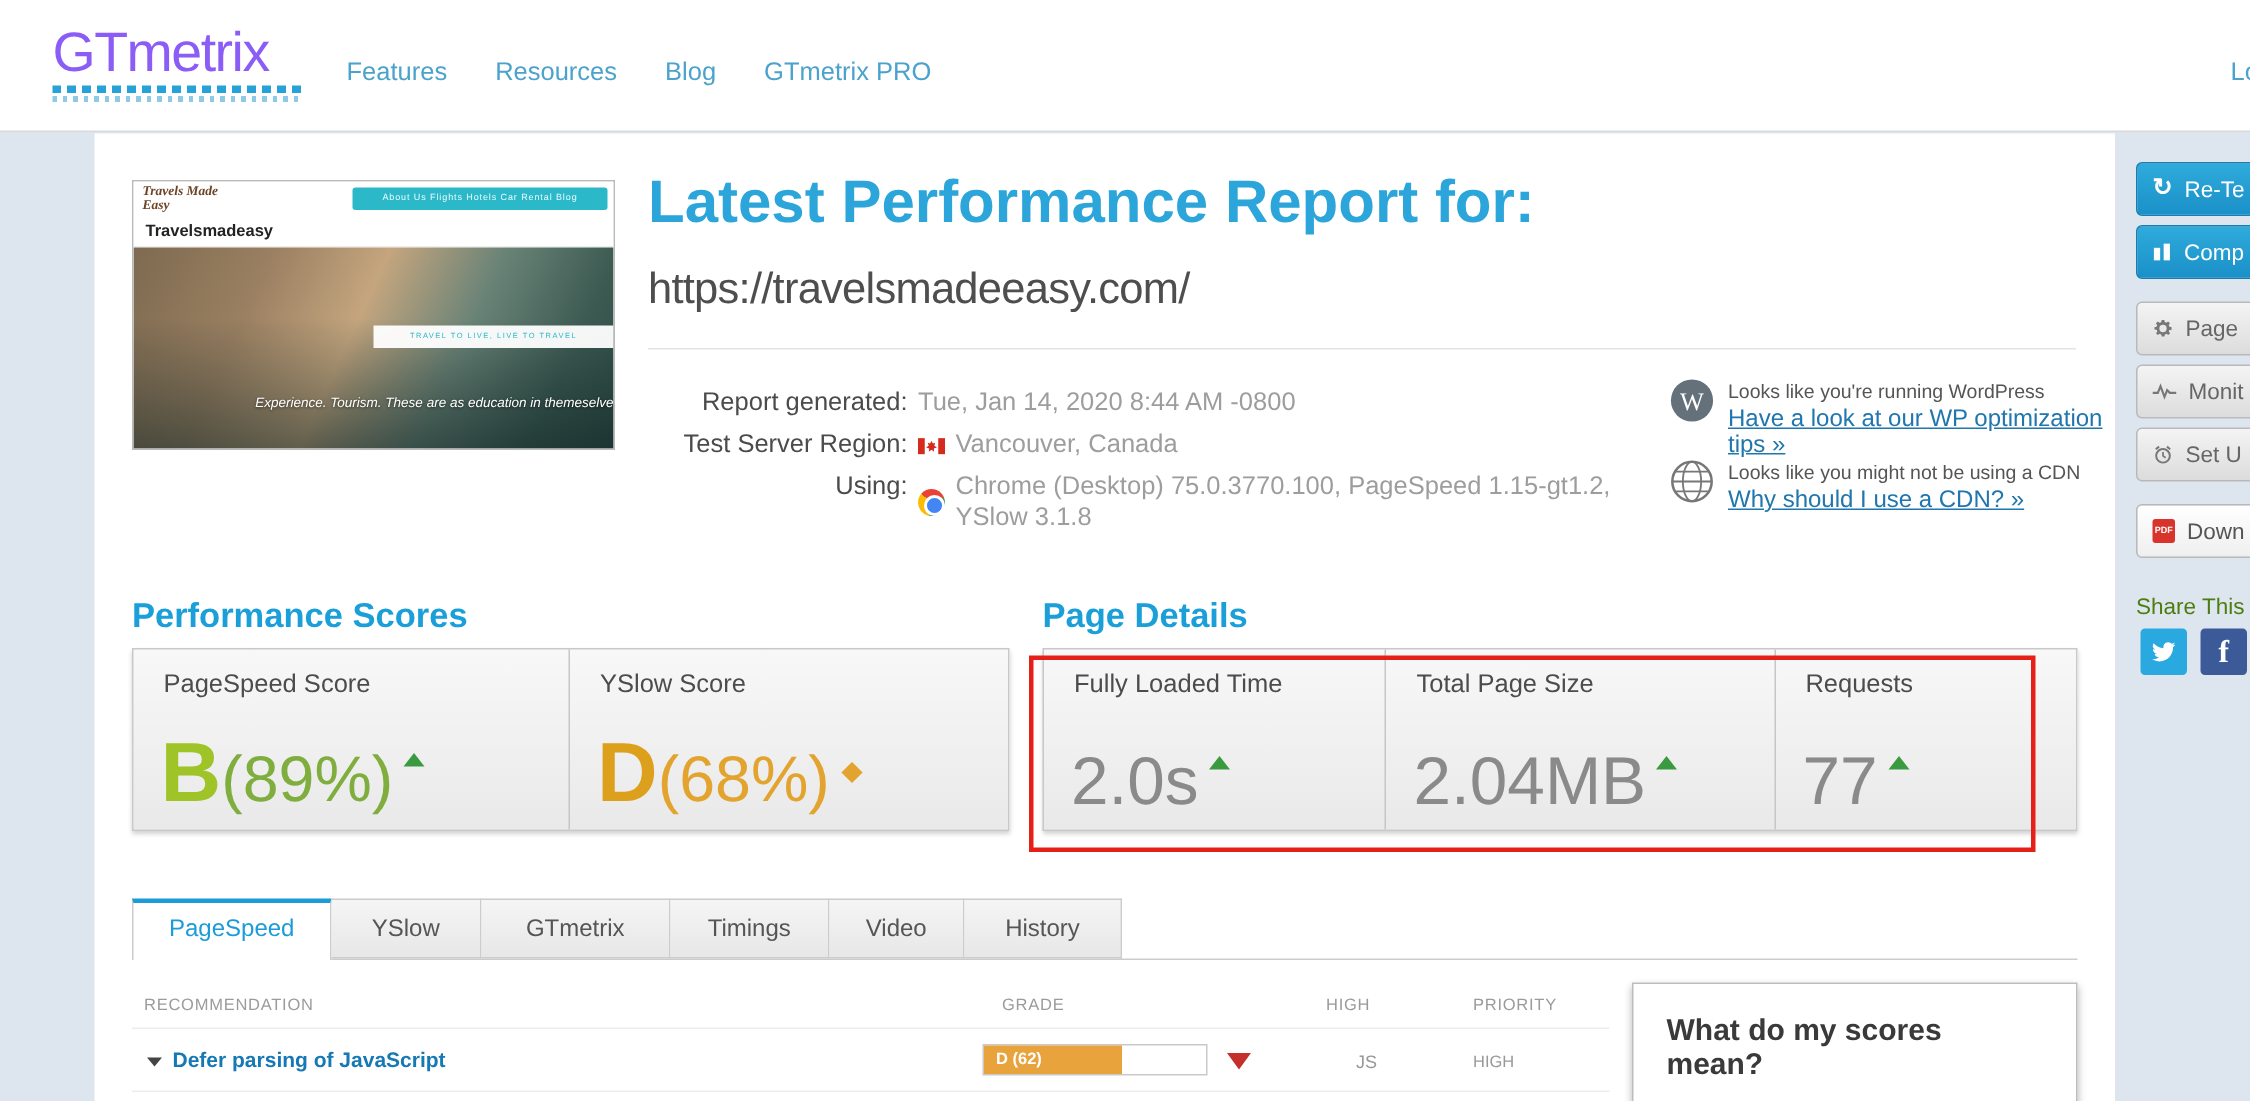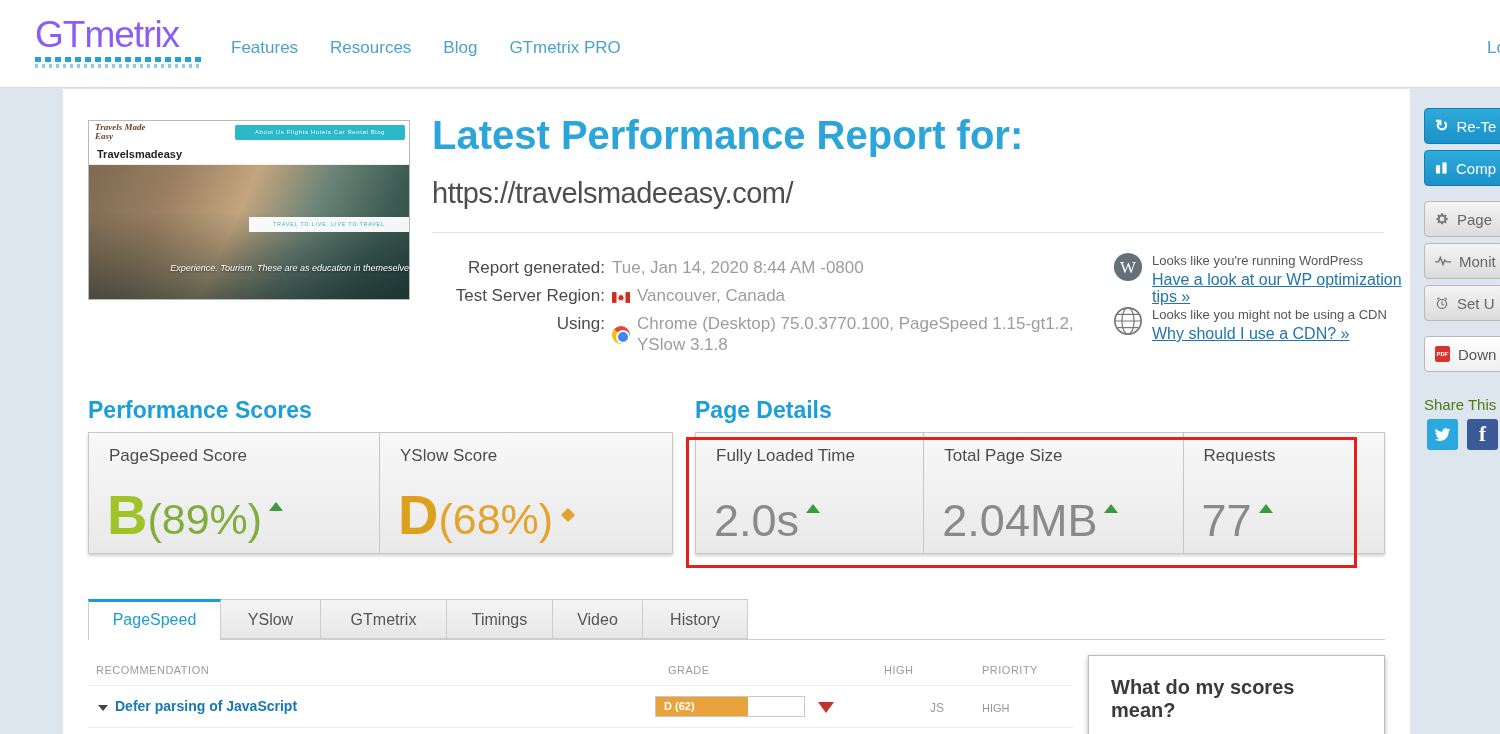--- a/index.html
+++ b/index.html
@@ -94,21 +94,21 @@
   
   .tbl-head span{position:absolute;top:575px;font-size:11px;font-weight:normal;color:#9b9b9b;letter-spacing:.5px}
   #th-rec{left:33px}#th-grade{left:605px}#th-type{left:821px}#th-pri{left:919px}
   .head-line{position:absolute;left:25px;top:596px;width:985px;height:1px;background:#ededed}
   .tbl-row{position:absolute;left:25px;top:601px;width:985px;height:38px;border-bottom:1px solid #ededed}
   .expander{position:absolute;left:10px;top:15px;width:0;height:0;border-left:5px solid transparent;border-right:5px solid transparent;border-top:6px solid #444;cursor:pointer}
   .rec-link{position:absolute;left:27px;top:8px;font-size:14px;font-weight:bold;color:#1678b5}
   .grade-bar{position:absolute;left:567px;top:6px;width:150px;height:21px;background:#fff;border:1px solid #c9c9c9}
   .grade-fill{height:100%;background:#e8a33d;color:#fff;font-size:11px;font-weight:bold;line-height:19px;padding-left:8px;white-space:nowrap;overflow:visible}
   .trend-down{position:absolute;left:730px;top:12px;width:0;height:0;border-left:8px solid transparent;border-right:8px solid transparent;border-top:11px solid #c4312b}
-  .rec-type{position:absolute;left:842px;top:11px;font-size:12px;color:#999}
+  .rec-type{position:absolute;left:816px;top:11px;font-size:12px;color:#999}
   .rec-pri{position:absolute;left:894px;top:12px;font-size:11px;color:#999}
 
   
   .scores-info{position:absolute;left:1025px;top:566px;width:297px;height:200px;background:#fff;border:1px solid #bdbdbd;box-shadow:0 2px 5px rgba(0,0,0,.3);padding:20px 22px}
   .scores-info h3{font-size:20px;color:#3a3a3a;font-weight:600}
 
   
   .side-btn{position:absolute;left:1424px;width:112px;height:36px;border-radius:4px;display:flex;align-items:center;gap:8px;padding-left:10px;font-size:15px;cursor:pointer;white-space:nowrap}
   .side-btn.primary{background:linear-gradient(#2fabdc,#1a90c8);border:1px solid #157fb3;color:#fff}
   .side-btn.default{background:linear-gradient(#f4f4f4,#dcdcdc);border:1px solid #b9b9b9;color:#666}

